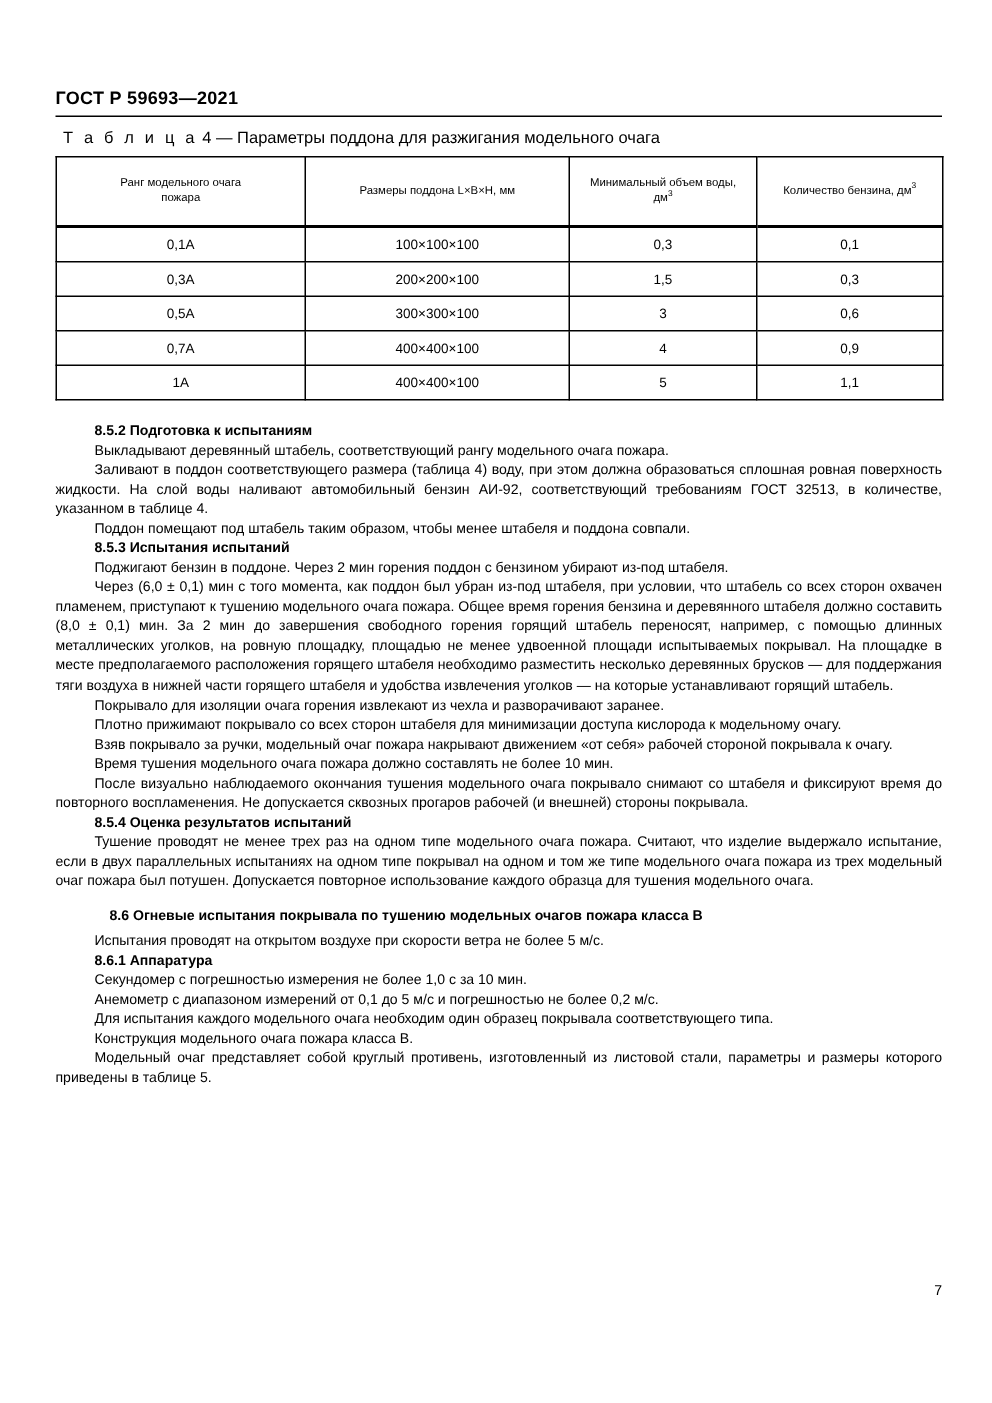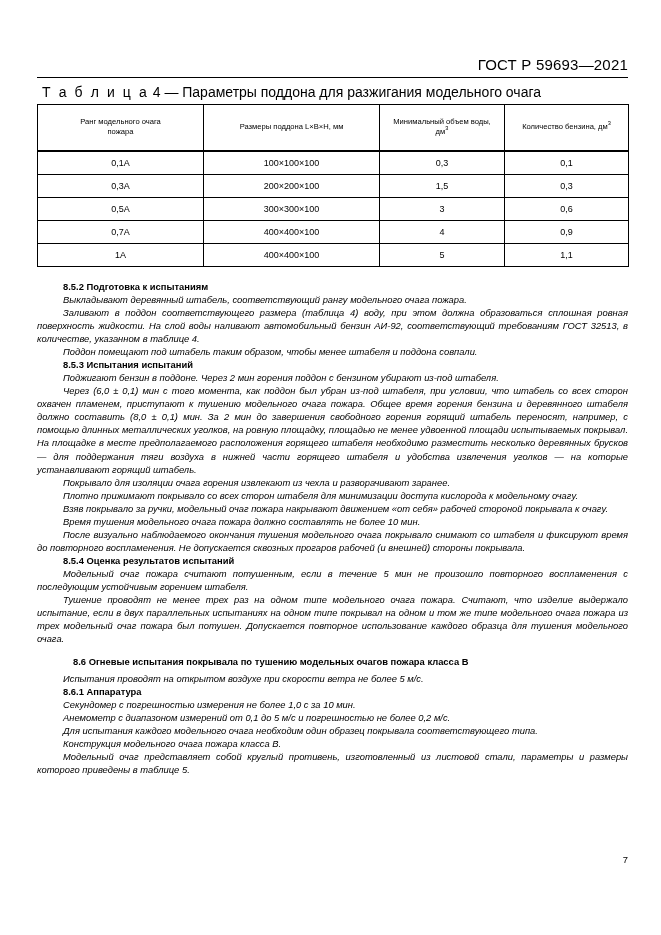--- a/index.html
+++ b/index.html
@@ -23,23 +23,23 @@
   
   .doc-header {
     position: absolute;
     top: 58px;
     left: 37px;
     right: 33px;
     height: 22px;
   }
   .doc-header .header-title {
     display: block;
-    text-align: right;
-    font-size: 15px;
-    font-weight: normal;
+    text-align: left;
+    font-size: 12px;
+    font-weight: bold;
     letter-spacing: 0.2px;
     line-height: 14px;
   }
   .doc-header .header-rule {
     position: absolute;
     left: 0;
     right: 0;
     top: 19px;
     border-top: 1px solid #000;
   }
@@ -47,21 +47,21 @@
   
   .content {
     position: absolute;
     top: 86px;
     left: 37px;
     width: 591px;
   }
 
   
   .table-caption {
-    font-size: 14px;
+    font-size: 11px;
     line-height: 12px;
     margin: 0 0 6px 5px;
     white-space: nowrap;
   }
   .table-caption .sp {
     letter-spacing: 2.1px;
   }
 
   table.params {
     border-collapse: collapse;
@@ -117,21 +117,20 @@
   h3.sec-head.wide {
     padding-left: 36px;
   }
   p.para {
     font-size: 9.4px;
     line-height: 13.05px;
     margin: 0;
     text-align: justify;
     text-indent: 26px;
     hyphens: manual;
-    font-style: italic;
   }
   .gap-sm { height: 4px; }
   .gap-md { height: 10px; }
 
   
   .page-number {
     position: absolute;
     right: 33px;
     bottom: 69px;
     font-size: 9.4px;
@@ -227,21 +226,20 @@
       <h3 class="sec-head">8.5.3 Испытания испытаний</h3>
       <p class="para">Поджигают бензин в поддоне. Через 2 мин горения поддон с бензином убирают из-под штабеля.</p>
       <p class="para">Через (6,0 ± 0,1) мин с того момента, как поддон был убран из-под штабеля, при условии, что штабель со всех сторон охвачен пламенем, приступают к тушению модельного очага пожара. Общее время горения бензина и деревянного штабеля должно составить (8,0 ± 0,1) мин. За 2 мин до завершения свободного горения горящий штабель переносят, например, с помощью длинных металлических уголков, на ровную площадку, площадью не менее удвоенной площади испытываемых покрывал. На площадке в месте предполагаемого расположения горящего штабеля необходимо разместить несколько деревянных брусков — для поддержания тяги воздуха в нижней части горящего штабеля и удобства извлечения уголков — на которые устанавливают горящий штабель.</p>
       <p class="para">Покрывало для изоляции очага горения извлекают из чехла и разворачивают заранее.</p>
       <p class="para">Плотно прижимают покрывало со всех сторон штабеля для минимизации доступа кислорода к модельному очагу.</p>
       <p class="para">Взяв покрывало за ручки, модельный очаг пожара накрывают движением «от себя» рабочей стороной покрывала к очагу.</p>
       <p class="para">Время тушения модельного очага пожара должно составлять не более 10 мин.</p>
       <p class="para">После визуально наблюдаемого окончания тушения модельного очага покрывало снимают со штабеля и фиксируют время до повторного воспламенения. Не допускается сквозных прогаров рабочей (и внешней) стороны покрывала.</p>
 
       <h3 class="sec-head">8.5.4 Оценка результатов испытаний</h3>
-      <p class="para">Модельный очаг пожара считают потушенным, если в течение 5 мин не произошло повторного воспламенения с последующим устойчивым горением штабеля.</p>
       <p class="para">Тушение проводят не менее трех раз на одном типе модельного очага пожара. Считают, что изделие выдержало испытание, если в двух параллельных испытаниях на одном типе покрывал на одном и том же типе модельного очага пожара из трех модельный очаг пожара был потушен. Допускается повторное использование каждого образца для тушения модельного очага.</p>
 
       <div class="gap-md"></div>
       <h3 class="sec-head wide">8.6 Огневые испытания покрывала по тушению модельных очагов пожара класса В</h3>
       <div class="gap-sm"></div>
       <p class="para">Испытания проводят на открытом воздухе при скорости ветра не более 5 м/с.</p>
 
       <h3 class="sec-head">8.6.1 Аппаратура</h3>
       <p class="para">Секундомер с погрешностью измерения не более 1,0 с за 10 мин.</p>
       <p class="para">Анемометр с диапазоном измерений от 0,1 до 5 м/с и погрешностью не более 0,2 м/с.</p>

